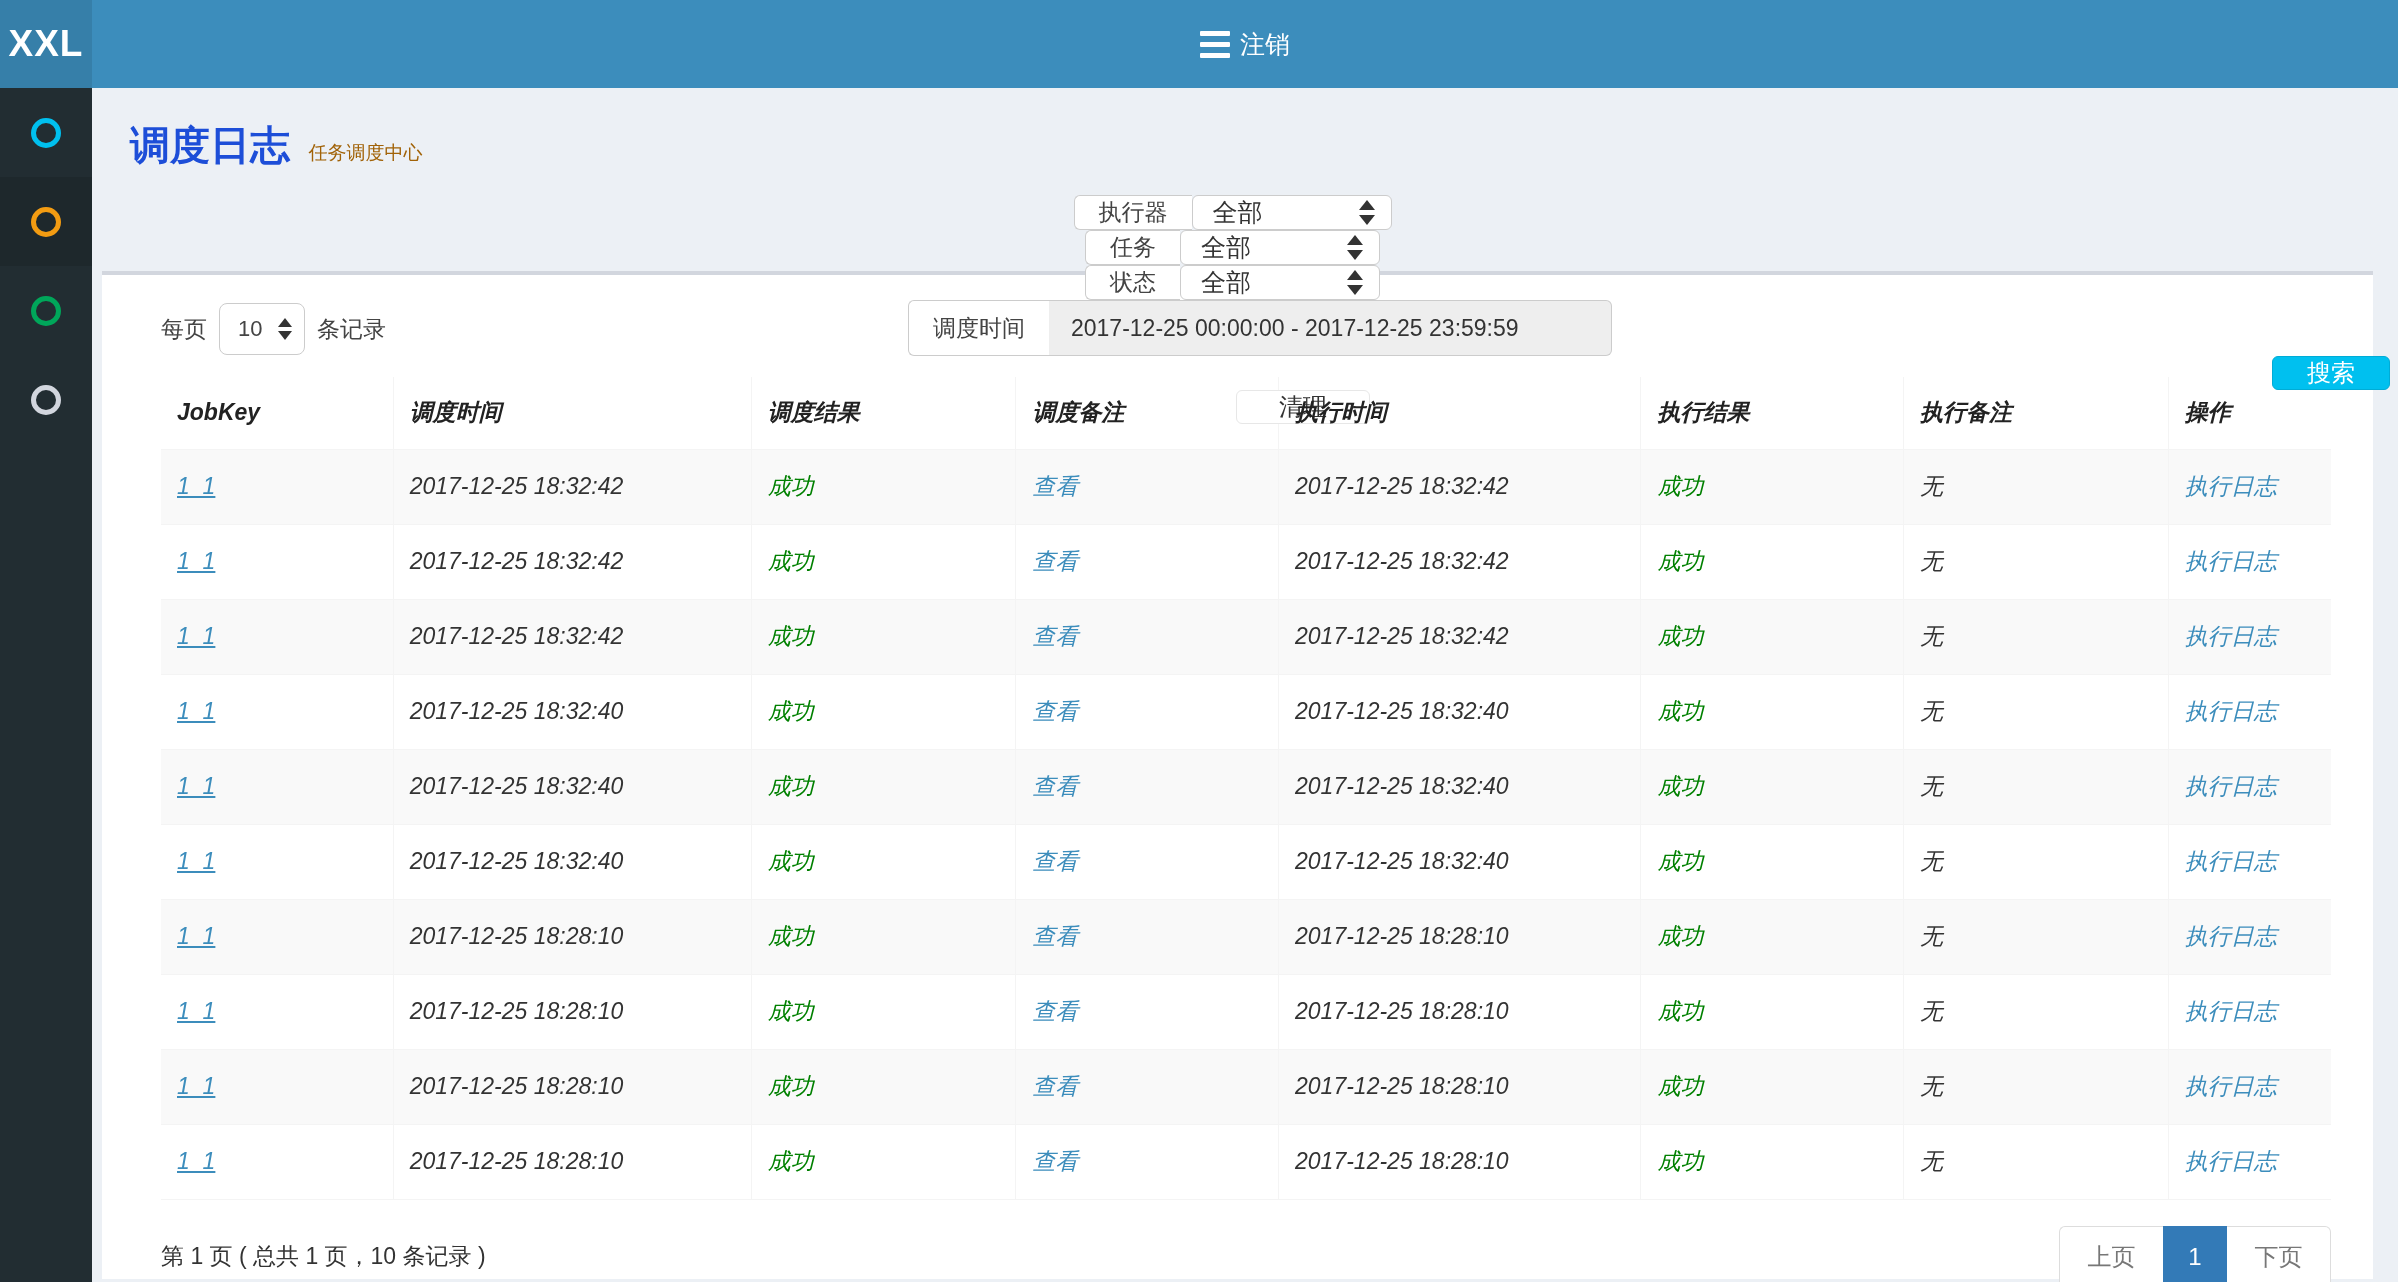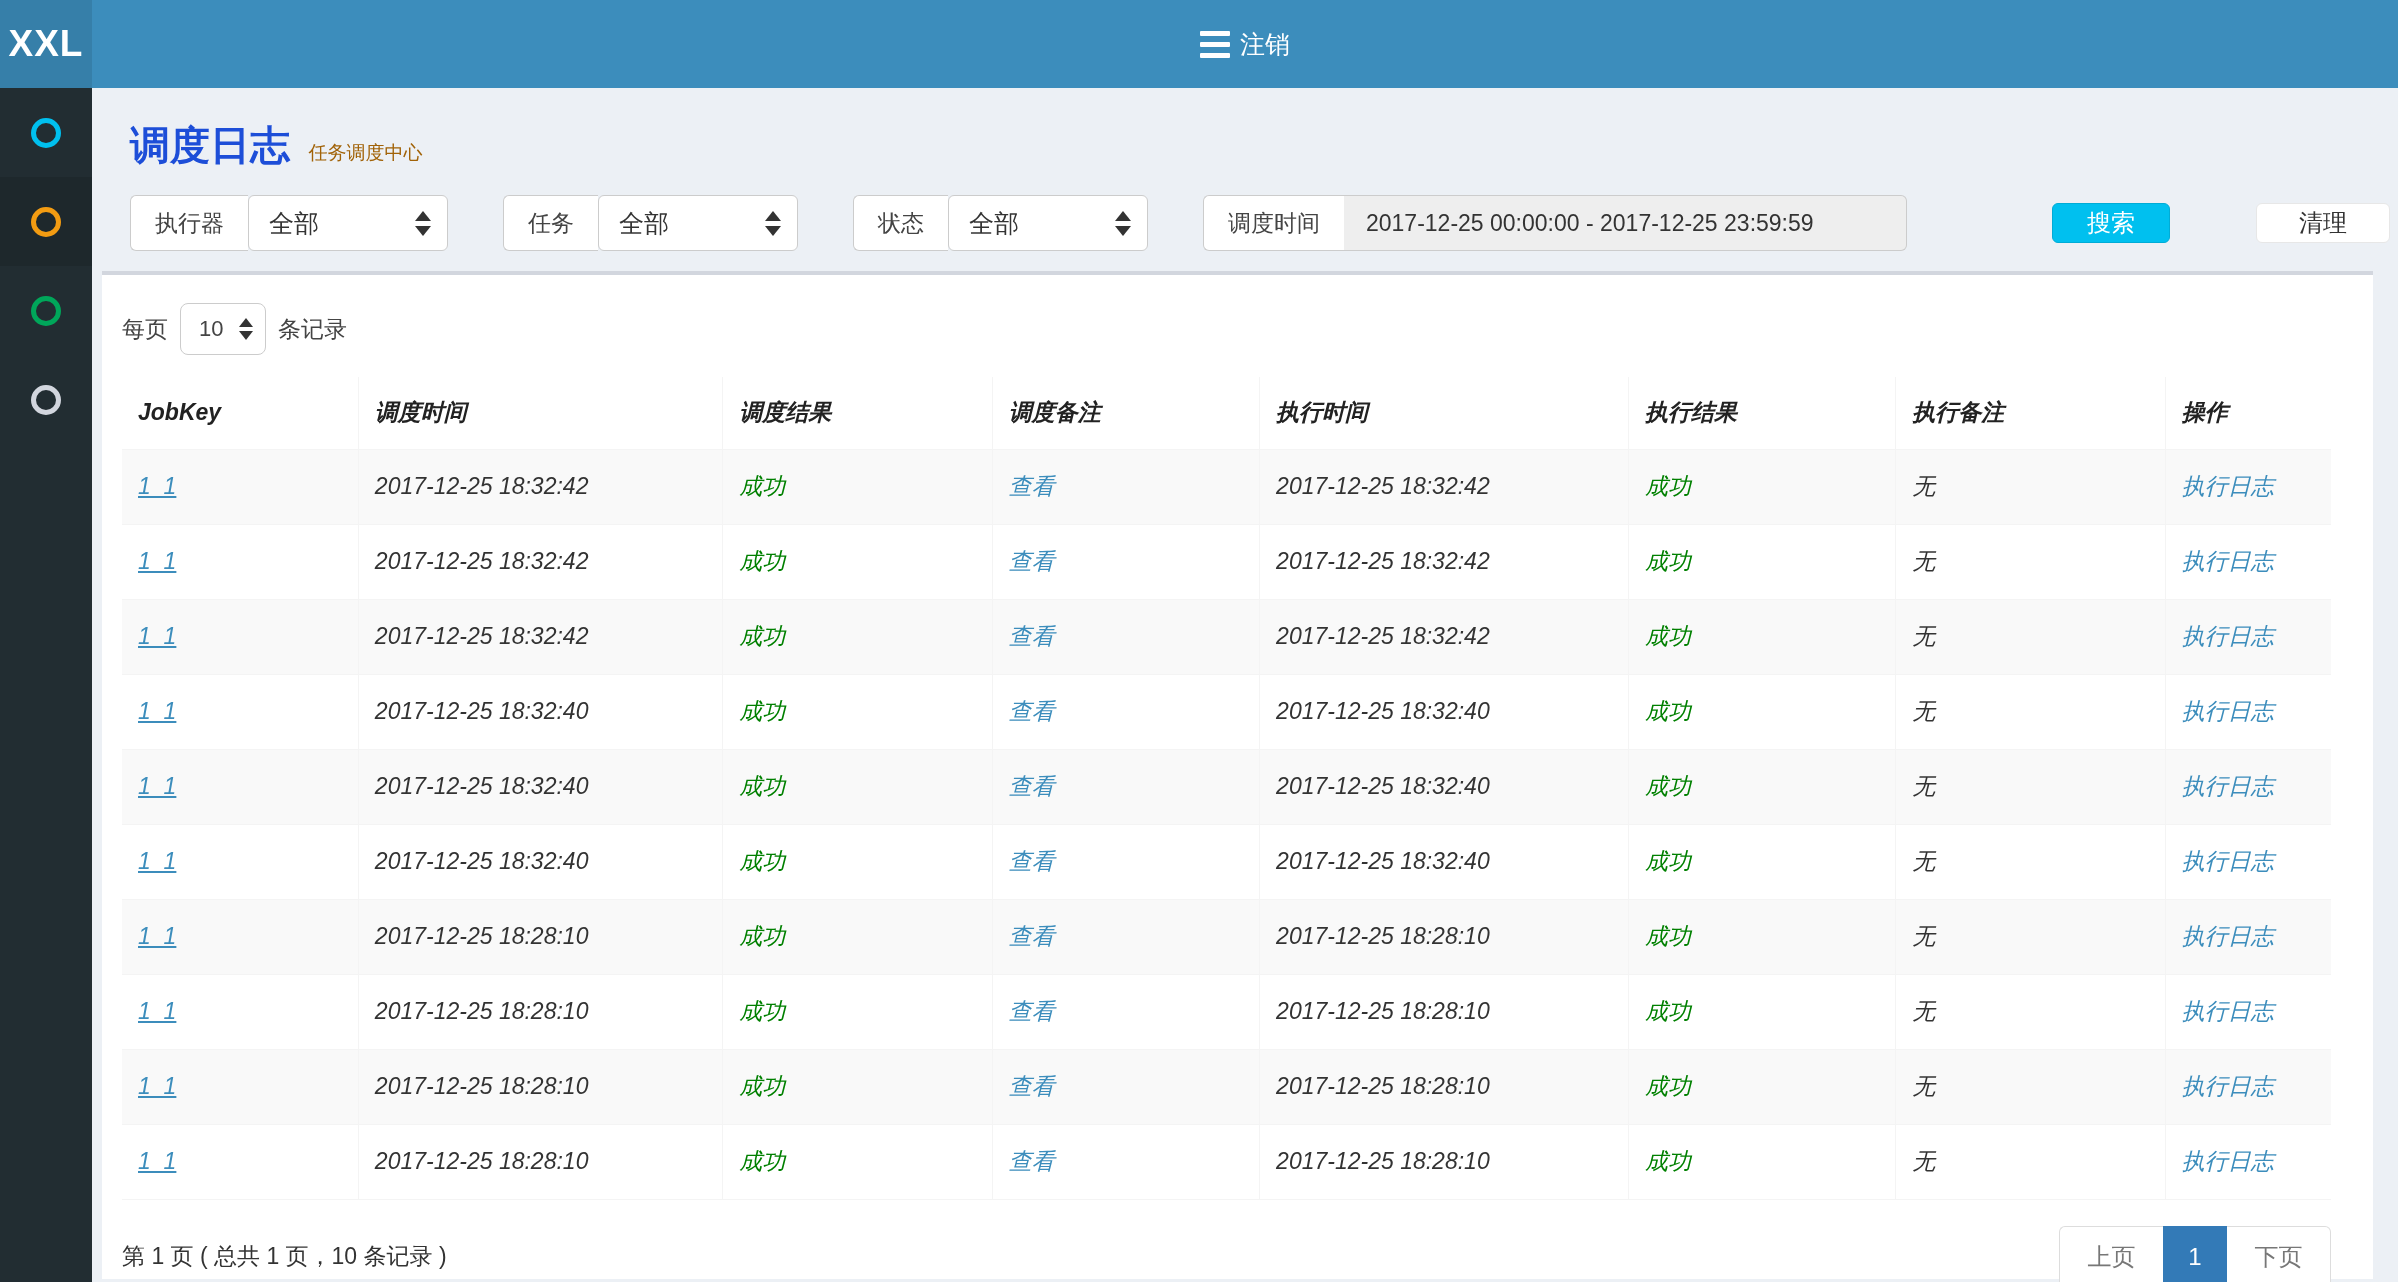--- a/index.html
+++ b/index.html
@@ -24,36 +24,36 @@
   .side-item.active { background: #1e282c; }
   .circle-o { width: 30px; height: 30px; border-radius: 50%; border: 5px solid #d2d6de; }
 
   
   .content { position: absolute; top: 88px; left: 92px; width: 2306px; height: 1194px; background: #ecf0f5; }
   .page-header { padding: 30px 0 0 38px; }
   .page-header h1 { font-size: 40px; font-weight: 600; color: #1d4ed8; display: inline-block; }
   .page-header .sub { font-size: 19px; color: #a16207; margin-left: 14px; }
 
   
-  .filters { display: flex; align-items: center; margin: 22px 8px 0 38px; height: 56px; }
+  .filters { display: flex; align-items: center; margin: 22px 8px 0 38px; height: 56px; flex-direction: column; }
   .igroup { display: flex; height: 56px; margin-right: 55px; }
   .iaddon { background: #fff; border: 1px solid #ccc; border-right: none; border-radius: 6px 0 0 6px; font-size: 23px; color: #444; display: flex; align-items: center; padding: 0 24px; white-space: nowrap; }
   .iselect { width: 200px; background: #fff; border: 1px solid #ccc; border-radius: 6px; font-size: 25px; color: #333; display: flex; align-items: center; justify-content: space-between; padding: 0 16px 0 20px; cursor: pointer; }
   .arrows { display: flex; flex-direction: column; line-height: 0; }
   .arrows b { width: 0; height: 0; border-left: 8px solid transparent; border-right: 8px solid transparent; display: block; }
   .arrows b.up { border-bottom: 10px solid #333; margin-bottom: 5px; }
   .arrows b.down { border-top: 10px solid #333; }
   .itext { width: 563px; background: #eee; border: 1px solid #ccc; border-left: none; border-radius: 0 6px 6px 0; font-size: 23px; color: #333; display: flex; align-items: center; padding: 16px 22px; white-space: nowrap; }
   .igroup.time { margin-right: 0; }
   .btn { height: 40px; border-radius: 6px; font-size: 24px; display: flex; align-items: center; justify-content: center; cursor: pointer; border: 1px solid transparent; }
   .btn-search { width: 118px; background: #00c0ef; border-color: #00acd6; color: #fff; margin-left: auto; }
   .btn-clear { width: 134px; background: #fff; border-color: #e7e7e7; color: #333; margin-left: 86px; }
 
   
-  .box { margin: 20px 25px 0 10px; background: #fff; border-top: 4px solid #d2d6de; padding: 28px 42px 0 20px; height: 1008px; }
+  .box { margin: 20px 25px 0 10px; background: #fff; border-top: 4px solid #d2d6de; padding: 28px 42px 0 59px; height: 1008px; }
   .page-size { display: flex; align-items: center; font-size: 23px; color: #444; }
   .size-select { width: 86px; height: 52px; border: 1px solid #ccc; border-radius: 8px; margin: 0 12px; display: flex; align-items: center; justify-content: space-between; padding: 0 12px 0 18px; font-size: 22px; cursor: pointer; background: #fff; }
   .size-select .arrows b.up { border-bottom-width: 9px; border-left-width: 7px; border-right-width: 7px; margin-bottom: 4px; }
   .size-select .arrows b.down { border-top-width: 9px; border-left-width: 7px; border-right-width: 7px; }
 
   table { width: 100%; border-collapse: collapse; margin-top: 22px; table-layout: fixed; font-style: italic; }
   th, td { border: 1px solid #f4f4f4; text-align: left; padding: 0 16px; font-size: 23px; overflow: hidden; white-space: nowrap; }
   th { height: 72px; font-weight: bold; color: #222; border-top: none; }
   td { height: 75px; color: #333; }
   tbody tr:nth-child(odd) { background: #f9f9f9; }

